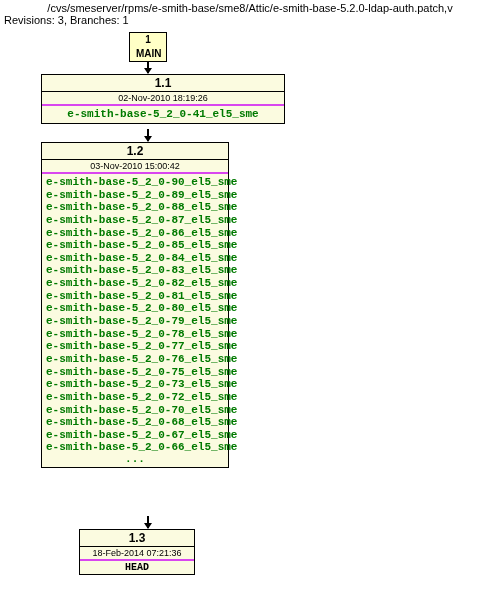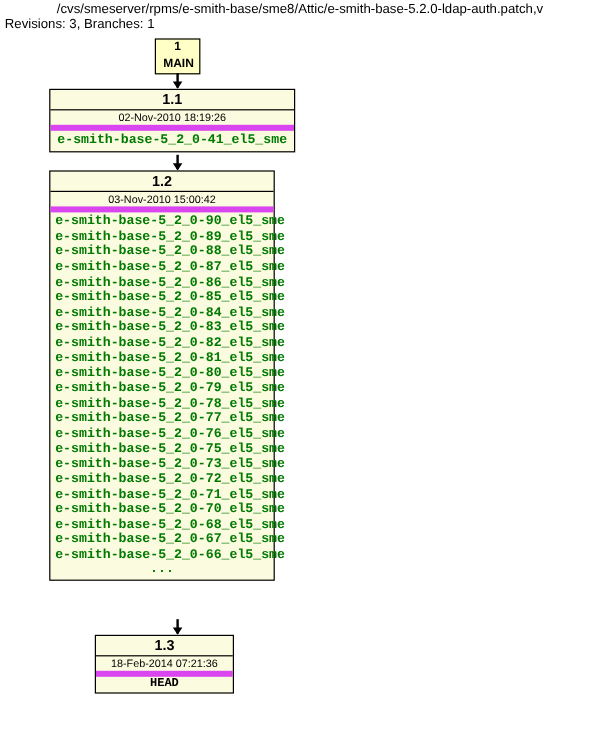--- a/index.html
+++ b/index.html
@@ -46,21 +46,21 @@
     line-height: 1.2;
   }
   .rev-title {
     font-size: 12px;
     font-weight: bold;
     border-bottom: 1px solid #000;
     padding: 1px 4px;
   }
   .rev-date {
     font-size: 9px;
-    border-bottom: 5px solid #d946ef;
+    border-bottom: 2px solid #d946ef;
     padding: 1px 4px;
     color: #000;
   }
   .tags {
     padding: 2px 4px;
   }
   .tag {
     font-family: "Courier New", monospace;
     font-size: 11px;
     color: #007a00;
@@ -113,21 +113,21 @@
 
 <div class="canvas">
 
   <div class="box box-yellow" style="left:129px; top:4px; width:38px;">
     <div class="branch-label">1</div>
     <div class="branch-label">MAIN</div>
   </div>
 
   <div class="connector" style="left:148px; top:33px; height:12px;"></div>
 
-  <div class="box box-lightyellow" style="left:41px; top:46px; width:205px;">
+  <div class="box box-lightyellow" style="left:41px; top:46px; width:244px;">
     <div class="rev-title">1.1</div>
     <div class="rev-date">02-Nov-2010 18:19:26</div>
     <div class="tags">
       <div class="tag">e-smith-base-5_2_0-41_el5_sme</div>
     </div>
   </div>
 
   <div class="connector" style="left:148px; top:101px; height:12px;"></div>
 
   <div class="box box-lightyellow" style="left:41px; top:114px; width:188px;">
@@ -145,21 +145,20 @@
       <div class="tag">e-smith-base-5_2_0-82_el5_sme</div>
       <div class="tag">e-smith-base-5_2_0-81_el5_sme</div>
       <div class="tag">e-smith-base-5_2_0-80_el5_sme</div>
       <div class="tag">e-smith-base-5_2_0-79_el5_sme</div>
       <div class="tag">e-smith-base-5_2_0-78_el5_sme</div>
       <div class="tag">e-smith-base-5_2_0-77_el5_sme</div>
       <div class="tag">e-smith-base-5_2_0-76_el5_sme</div>
       <div class="tag">e-smith-base-5_2_0-75_el5_sme</div>
       <div class="tag">e-smith-base-5_2_0-73_el5_sme</div>
       <div class="tag">e-smith-base-5_2_0-72_el5_sme</div>
-      <div class="tag">e-smith-base-5_2_0-71_el5_sme</div>
       <div class="tag">e-smith-base-5_2_0-70_el5_sme</div>
       <div class="tag">e-smith-base-5_2_0-68_el5_sme</div>
       <div class="tag">e-smith-base-5_2_0-67_el5_sme</div>
       <div class="tag">e-smith-base-5_2_0-66_el5_sme</div>
       <div class="dots">...</div>
     </div>
   </div>
 
   <div class="connector" style="left:148px; top:488px; height:12px;"></div>
 

